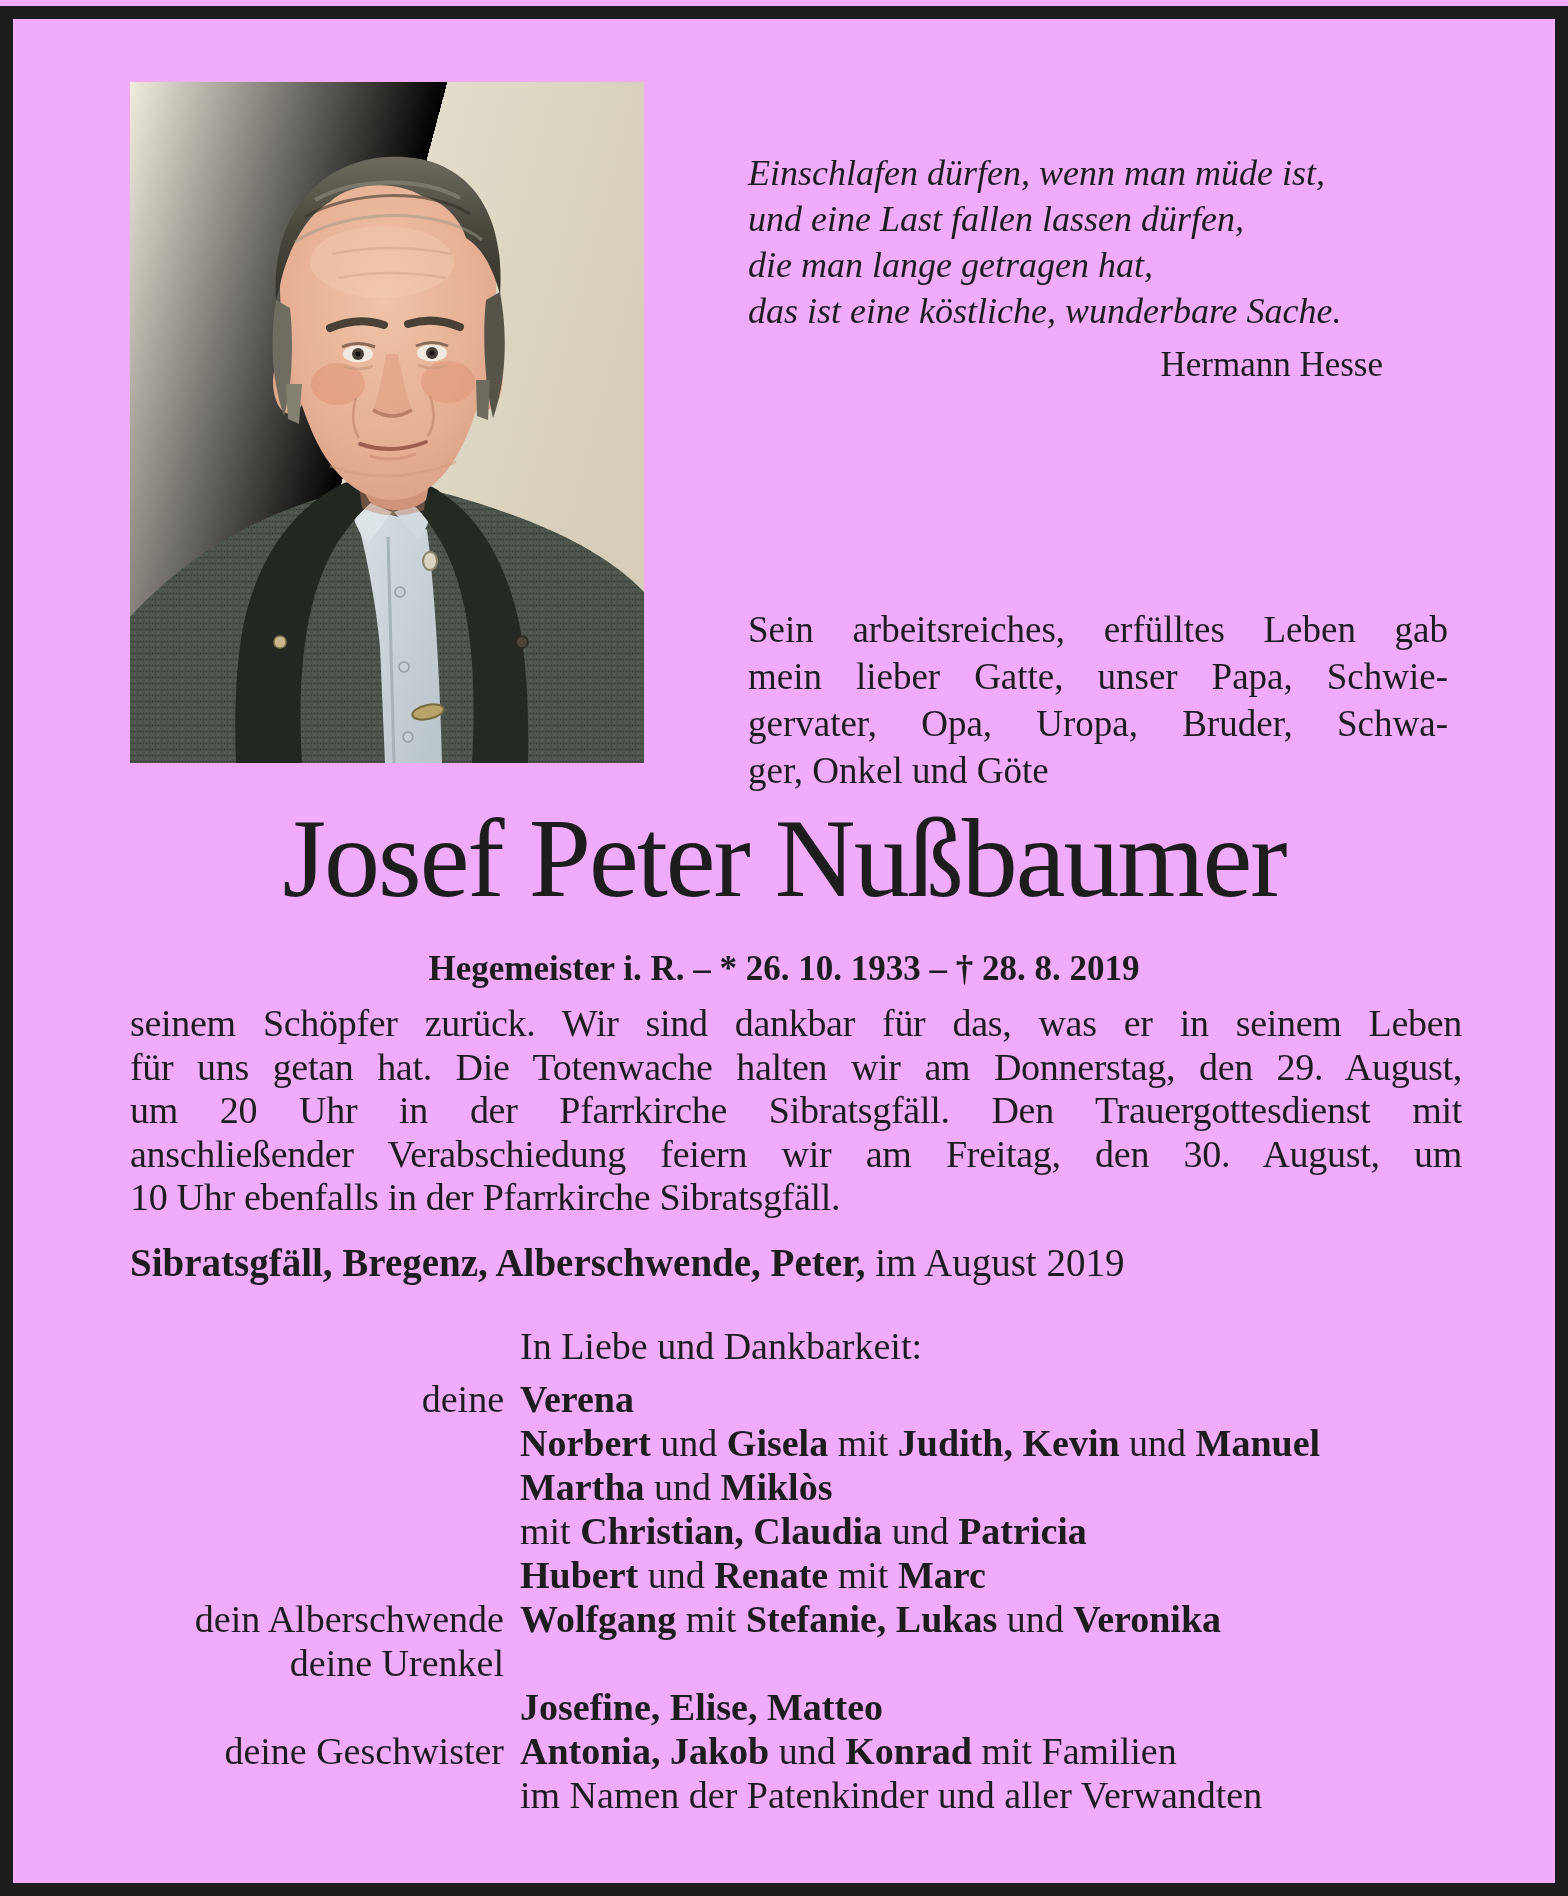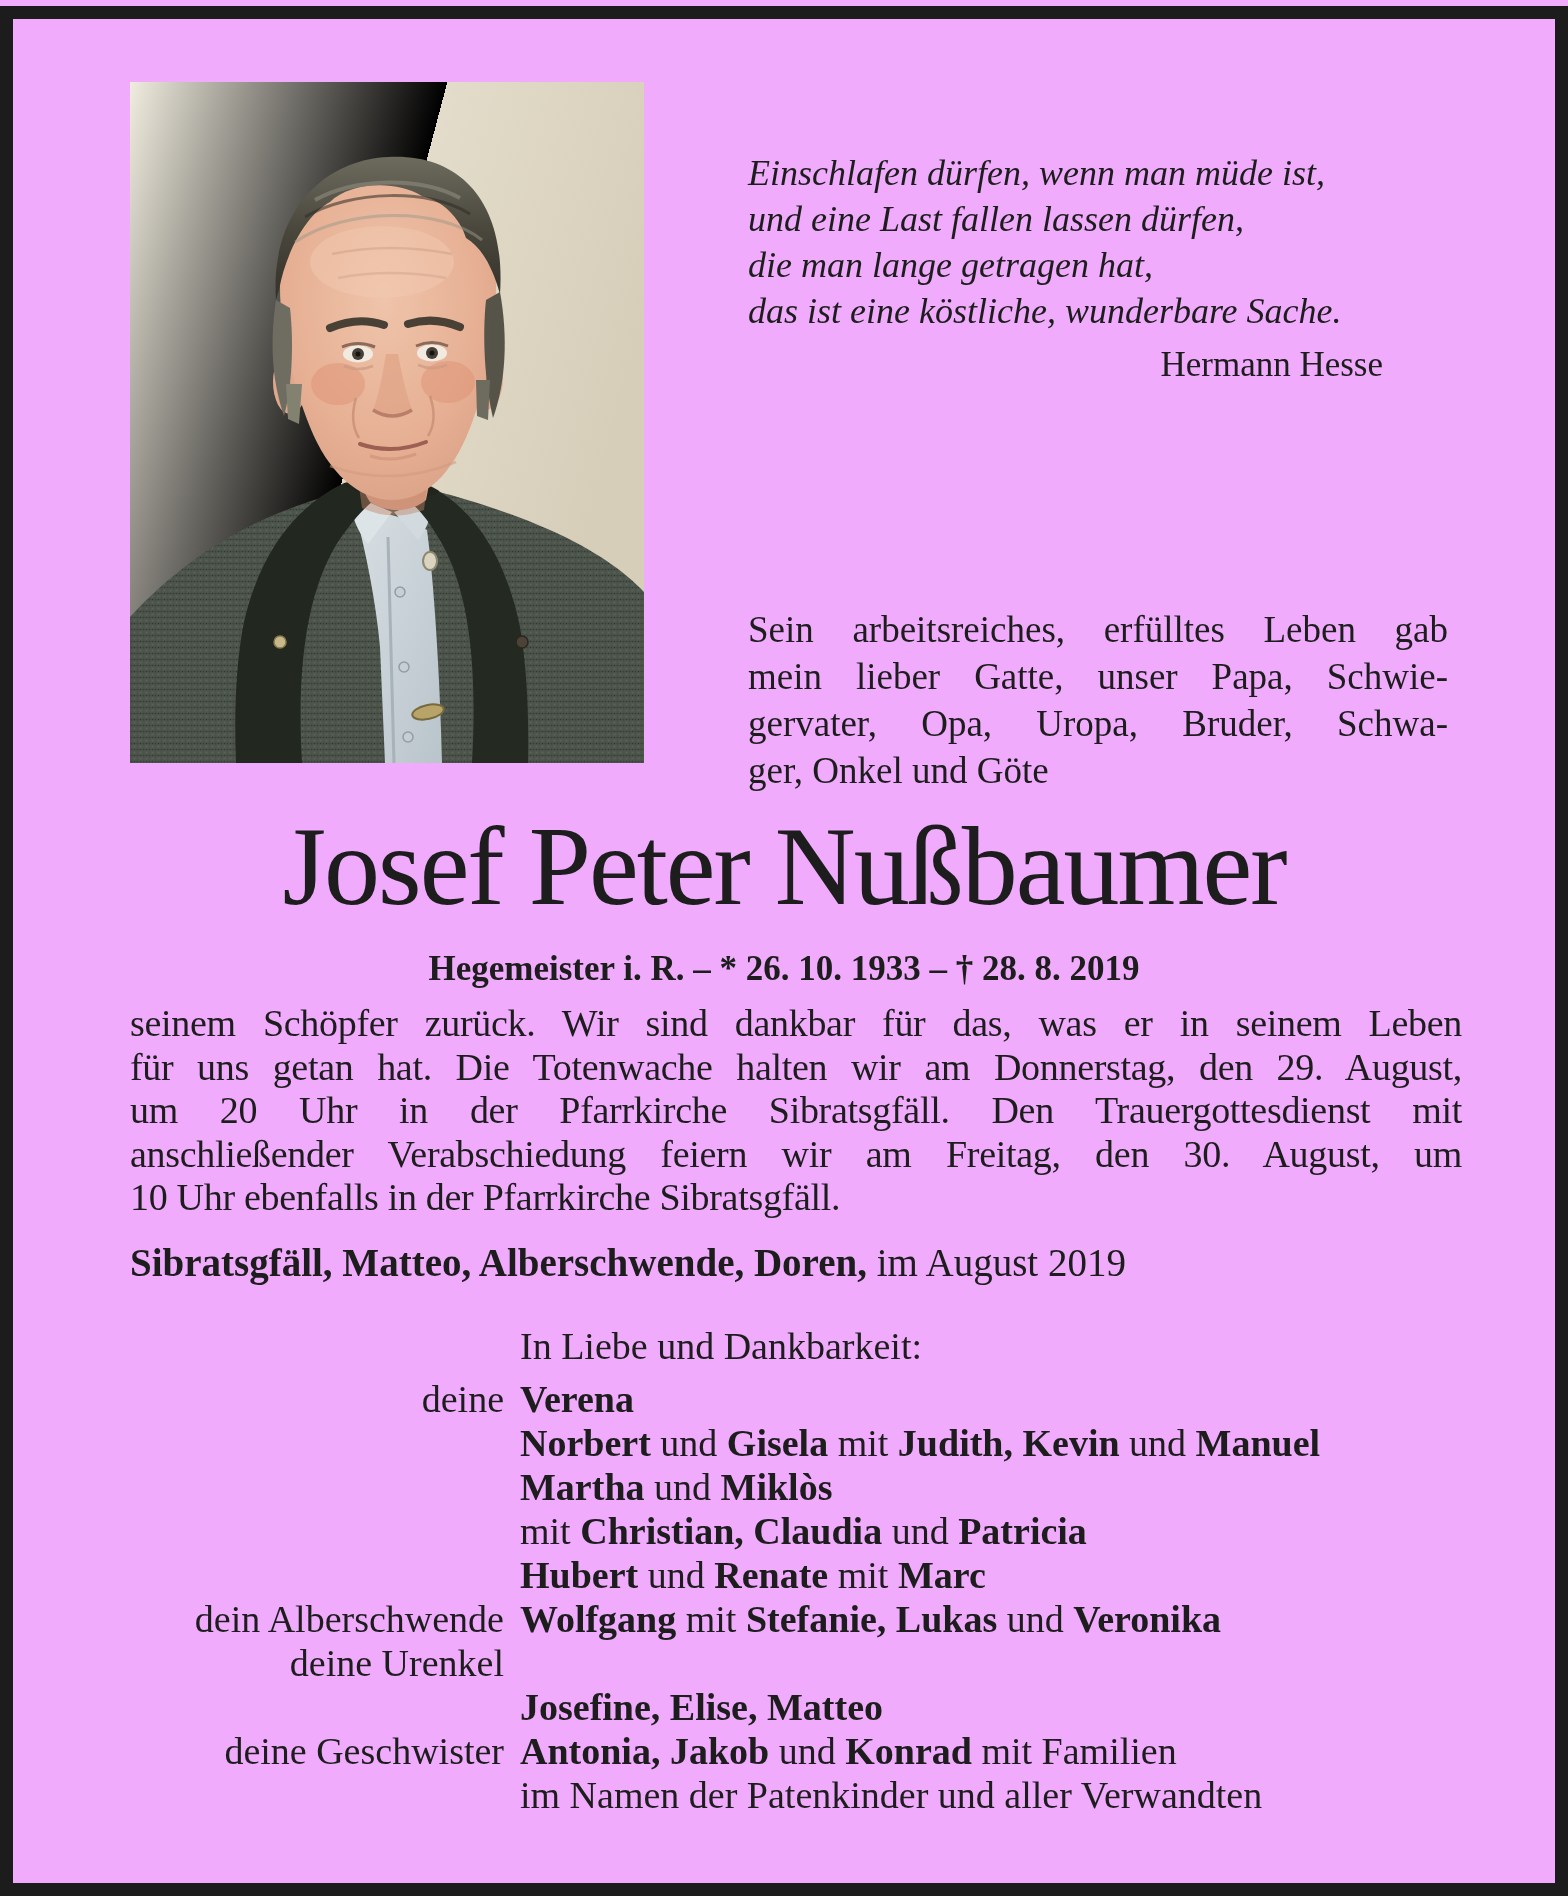--- a/index.html
+++ b/index.html
@@ -47,21 +47,21 @@
   }
   .jline { text-align: justify; text-align-last: justify; }
   .jlast { text-align: left; text-align-last: left; }
 
   
   .name-title {
     left: 0; right: 0; top: 793px;
     text-align: center;
     font-size: 112px; line-height: 130px;
     font-weight: 400; letter-spacing: -2px;
-    margin: 8px;
+    margin: 0;
   }
   .subtitle {
     left: 0; right: 0; top: 948px;
     text-align: center;
     font-size: 35px; line-height: 42px;
     font-weight: bold;
   }
 
   
   .announcement {
@@ -231,21 +231,21 @@
 
   <div class="abs announcement">
     <div class="jline">seinem Schöpfer zurück. Wir sind dankbar für das, was er in seinem Leben</div>
     <div class="jline">für uns getan hat. Die Totenwache halten wir am Donnerstag, den 29. August,</div>
     <div class="jline">um 20 Uhr in der Pfarrkirche Sibratsgfäll. Den Trauergottesdienst mit</div>
     <div class="jline">anschließender Verabschiedung feiern wir am Freitag, den 30. August, um</div>
     <div class="jlast">10 Uhr ebenfalls in der Pfarrkirche Sibratsgfäll.</div>
   </div>
 
   <div class="abs dateline">
-    <span class="bold">Sibratsgfäll, Matteo, Alberschwende, Doren,</span><span> im August 2019</span>
+    <span class="bold">Sibratsgfäll, Bregenz, Alberschwende, Peter,</span><span> im August 2019</span>
   </div>
 
   <div class="abs closing-line">In Liebe und Dankbarkeit:</div>
 
   <div class="abs family">
       <div class="frow">
       <div class="flabel">deine</div>
       <div class="fnames"><span class="bold">Verena</span></div>
     </div>
       <div class="frow">

